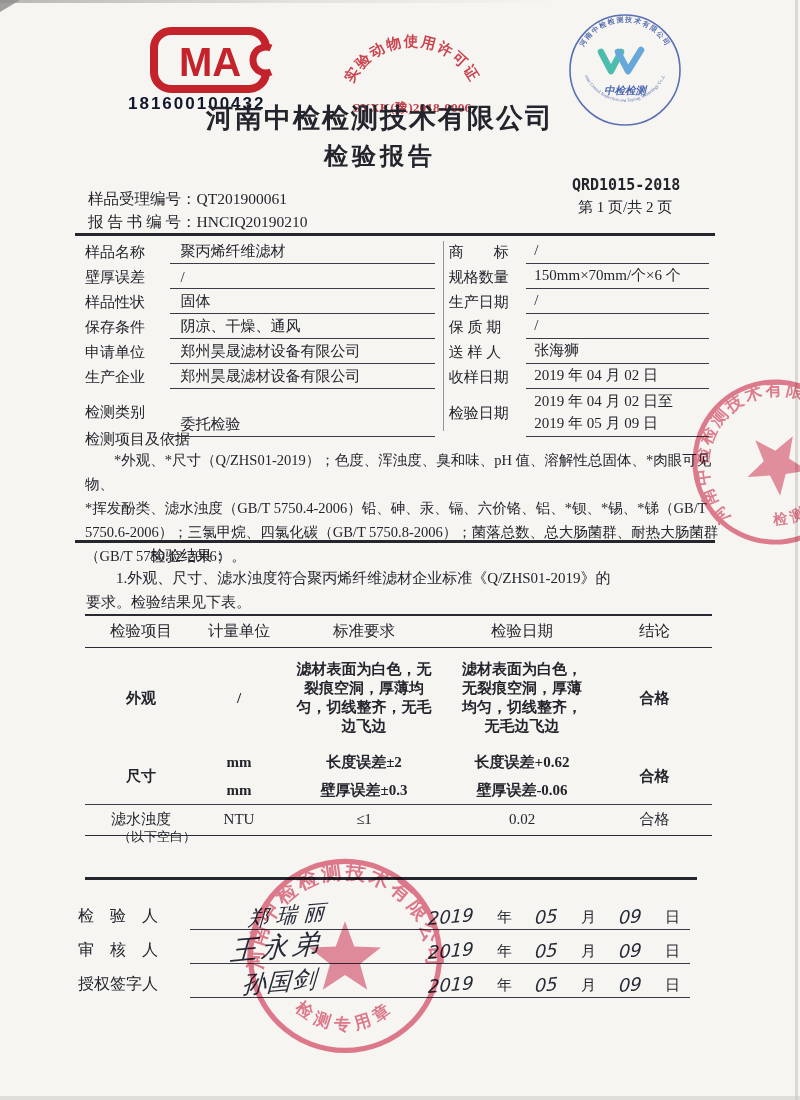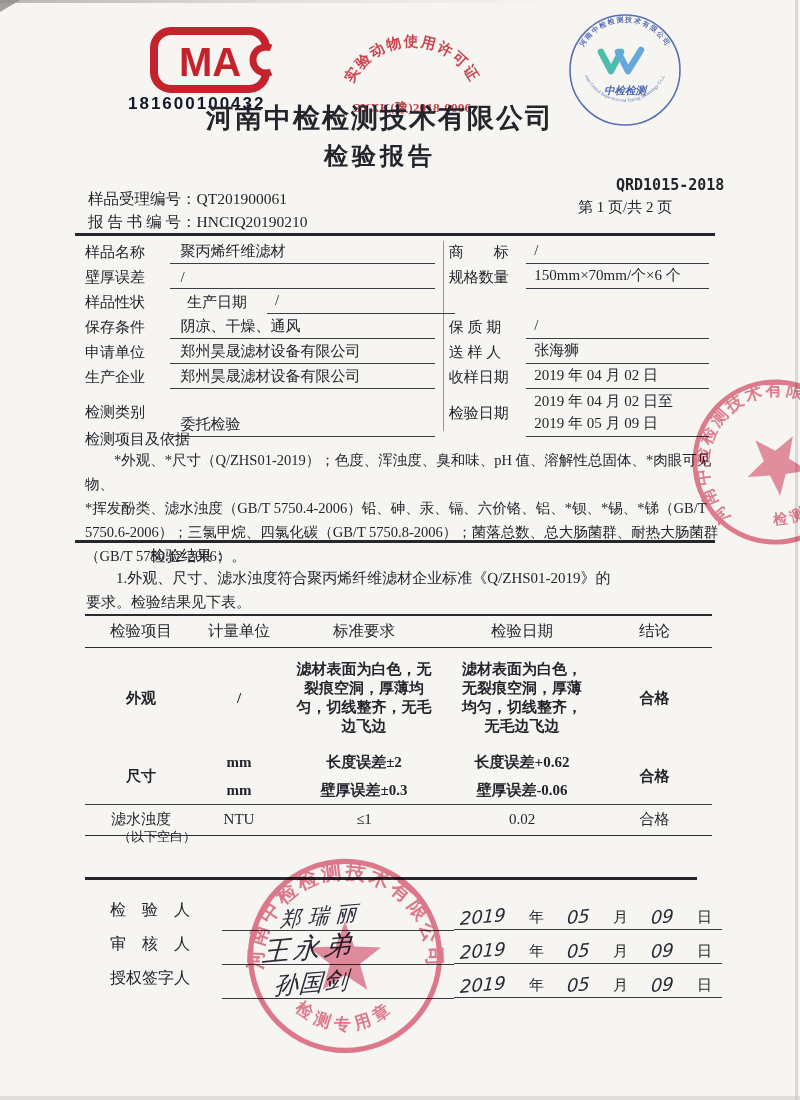--- a/index.html
+++ b/index.html
@@ -7,21 +7,21 @@
         overflow:hidden;font-family:"Liberation Serif","DejaVu Serif",serif;color:#24242c;}
   .edge-top{position:absolute;top:0;left:0;right:0;height:3px;
         background:linear-gradient(90deg,#8f8d88,#d4d2cc 35%,rgba(212,210,204,0) 70%);opacity:.6;}
   .edge-right{position:absolute;top:0;bottom:0;right:2px;width:3px;background:#b7b5b0;opacity:.45;}
   .edge-bottom{position:absolute;left:0;right:0;bottom:0;height:4px;background:#c9c7c2;opacity:.5;}
   .corner-tl{position:absolute;top:0;left:0;width:0;height:0;
         border-top:12px solid #4a4a48;border-right:20px solid transparent;opacity:.5;}
 
   .abs{position:absolute;}
   .sans{font-family:"Liberation Sans","DejaVu Sans",sans-serif;}
-  .mono{font-family:"DejaVu Sans Mono","Liberation Mono",monospace;margin-left:44px;}
+  .mono{font-family:"DejaVu Sans Mono","Liberation Mono",monospace;}
 
   .cma-number{left:128px;top:94px;color:#0f172a;font-weight:bold;font-size:17px;letter-spacing:2px;}
   .title-company{left:0;right:40px;top:100px;text-align:center;font-size:27px;font-weight:bold;letter-spacing:2px;}
   .title-report{left:0;right:40px;top:140px;text-align:center;font-size:24px;font-weight:bold;letter-spacing:4px;}
 
   .meta-left{left:88px;top:187px;font-size:15.5px;line-height:23px;}
   .doc-code{left:572px;top:176px;font-size:15px;font-weight:bold;}
   .page-info{left:578px;top:198px;font-size:15px;}
 
   .hr-thick{height:2.5px;background:#26262e;}
@@ -53,21 +53,21 @@
   .c1{width:112px;} .c2{width:84px;} .c3{width:166px;} .c4{width:150px;} .c5{width:115px;}
   .rt-head div{text-align:center;}
   .cell-center{display:flex;align-items:center;justify-content:center;white-space:pre-line;font-weight:bold;}
   .row-appearance{height:100px;line-height:19px;}
   .row-size{height:56px;line-height:28px;}
   .row-turbidity{height:30px;border-top:1px solid #3c3c46;border-bottom:1.5px solid #2a2a32;line-height:29px;}
   .row-turbidity div{line-height:29px;}
 
   .blank-note{left:118px;top:828px;font-size:13px;}
 
-  .sig-row{position:absolute;left:110px;width:612px;display:flex;height:30px;}
+  .sig-row{position:absolute;left:78px;width:612px;display:flex;align-items:flex-end;height:30px;}
   .sig1{top:900px;} .sig2{top:934px;} .sig3{top:968px;}
   .sig-label{width:112px;font-size:16px;padding-bottom:3px;}
   .sig-name{flex:1;border-bottom:1px solid #3a3a44;position:relative;height:30px;}
   .sig-date{width:252px;border-bottom:1px solid #3a3a44;display:flex;align-items:flex-end;
             justify-content:space-between;padding:0 10px 2px 6px;font-size:15px;}
   .hw{font-family:"DejaVu Sans",sans-serif;font-style:italic;color:#272b38;display:inline-block;
       transform:rotate(-5deg) skewX(-8deg);}
   .hw-name{position:absolute;left:58px;bottom:0;font-size:21px;letter-spacing:7px;}
   .sig2 .hw-name{font-size:27px;left:40px;bottom:-2px;letter-spacing:4px;}
   .sig3 .hw-name{font-size:24px;left:52px;bottom:-1px;letter-spacing:1px;}
@@ -150,20 +150,21 @@
       <div class="rv">/</div>
     </div>
     <div class="info-row">
       <div class="il">壁厚误差</div>
       <div class="iv">/</div>
       <div class="rl">规格数量</div>
       <div class="rv">150mm×70mm/个×6 个</div>
     </div>
     <div class="info-row">
       <div class="il">样品性状</div>
+      <div class="iv">固体</div>
       <div class="rl">生产日期</div>
       <div class="rv">/</div>
     </div>
     <div class="info-row">
       <div class="il">保存条件</div>
       <div class="iv">阴凉、干燥、通风</div>
       <div class="rl">保 质 期</div>
       <div class="rv">/</div>
     </div>
     <div class="info-row">

